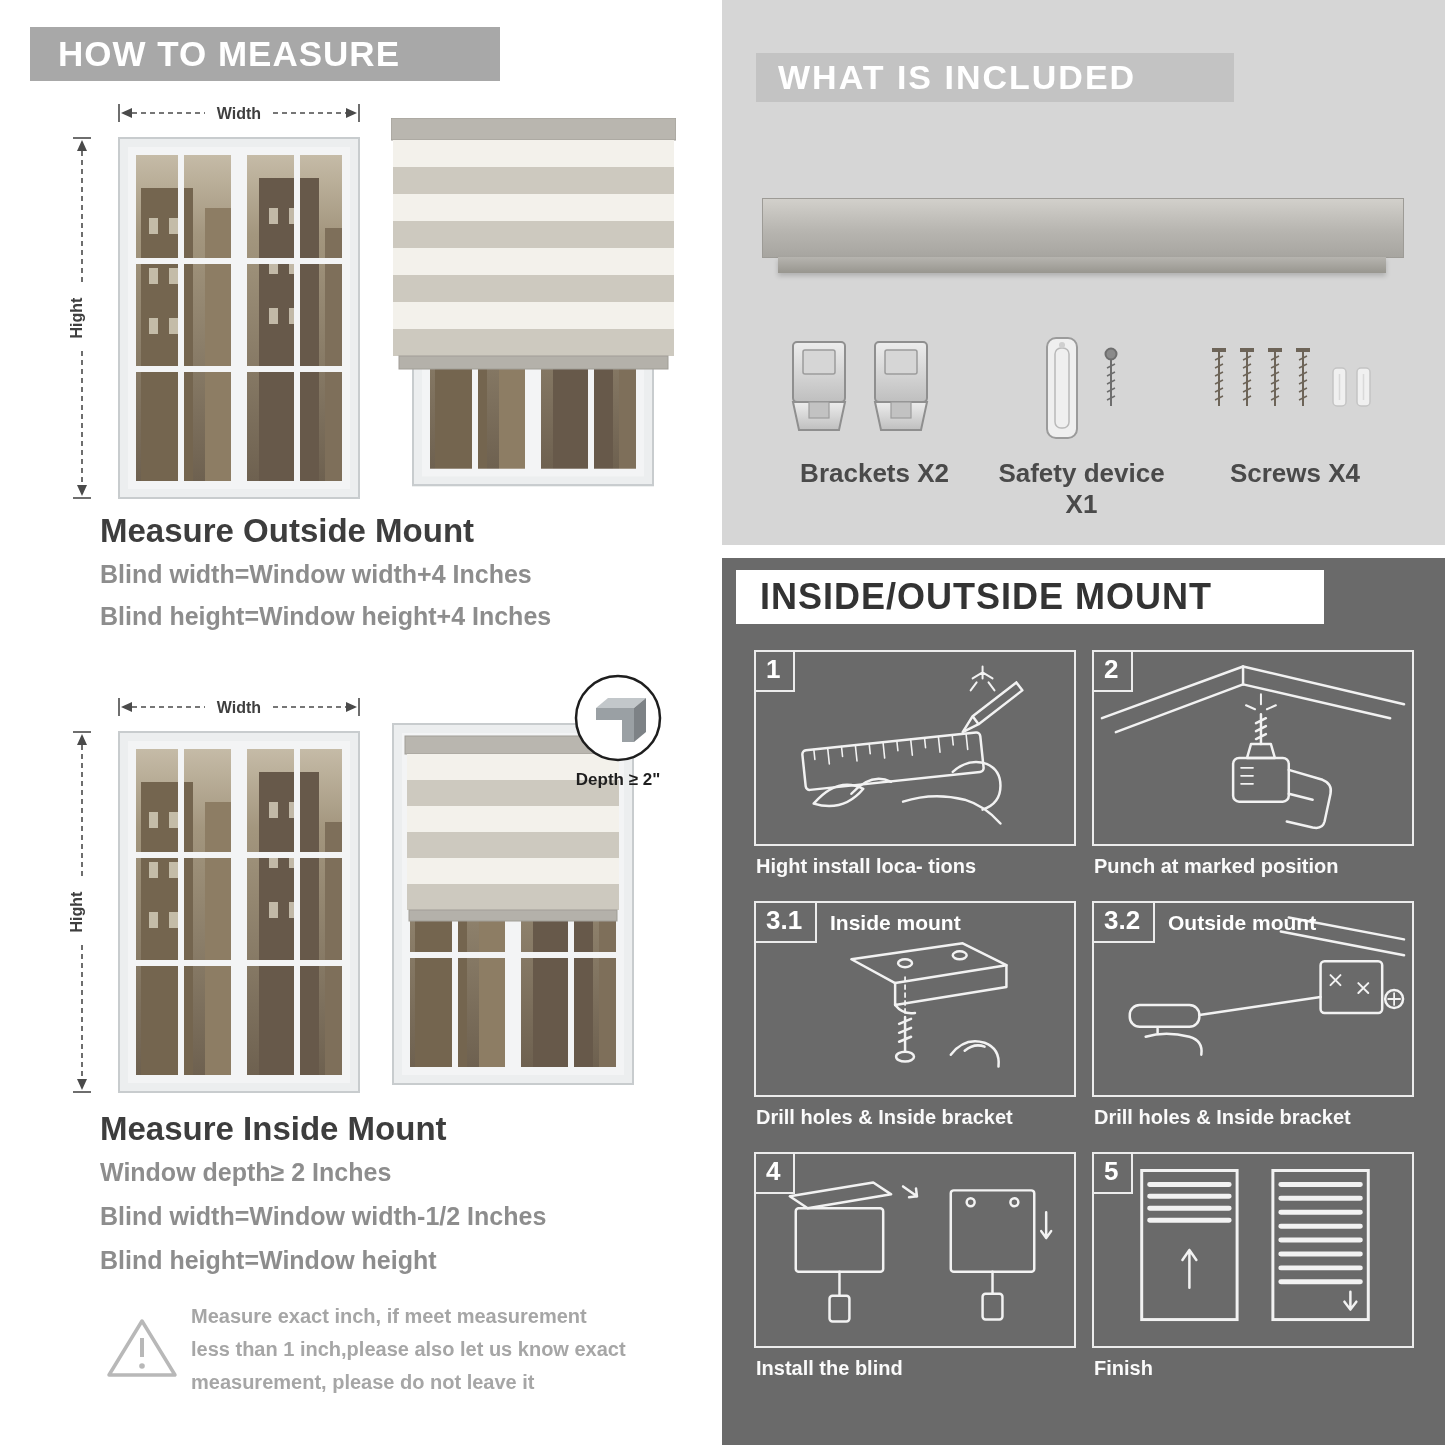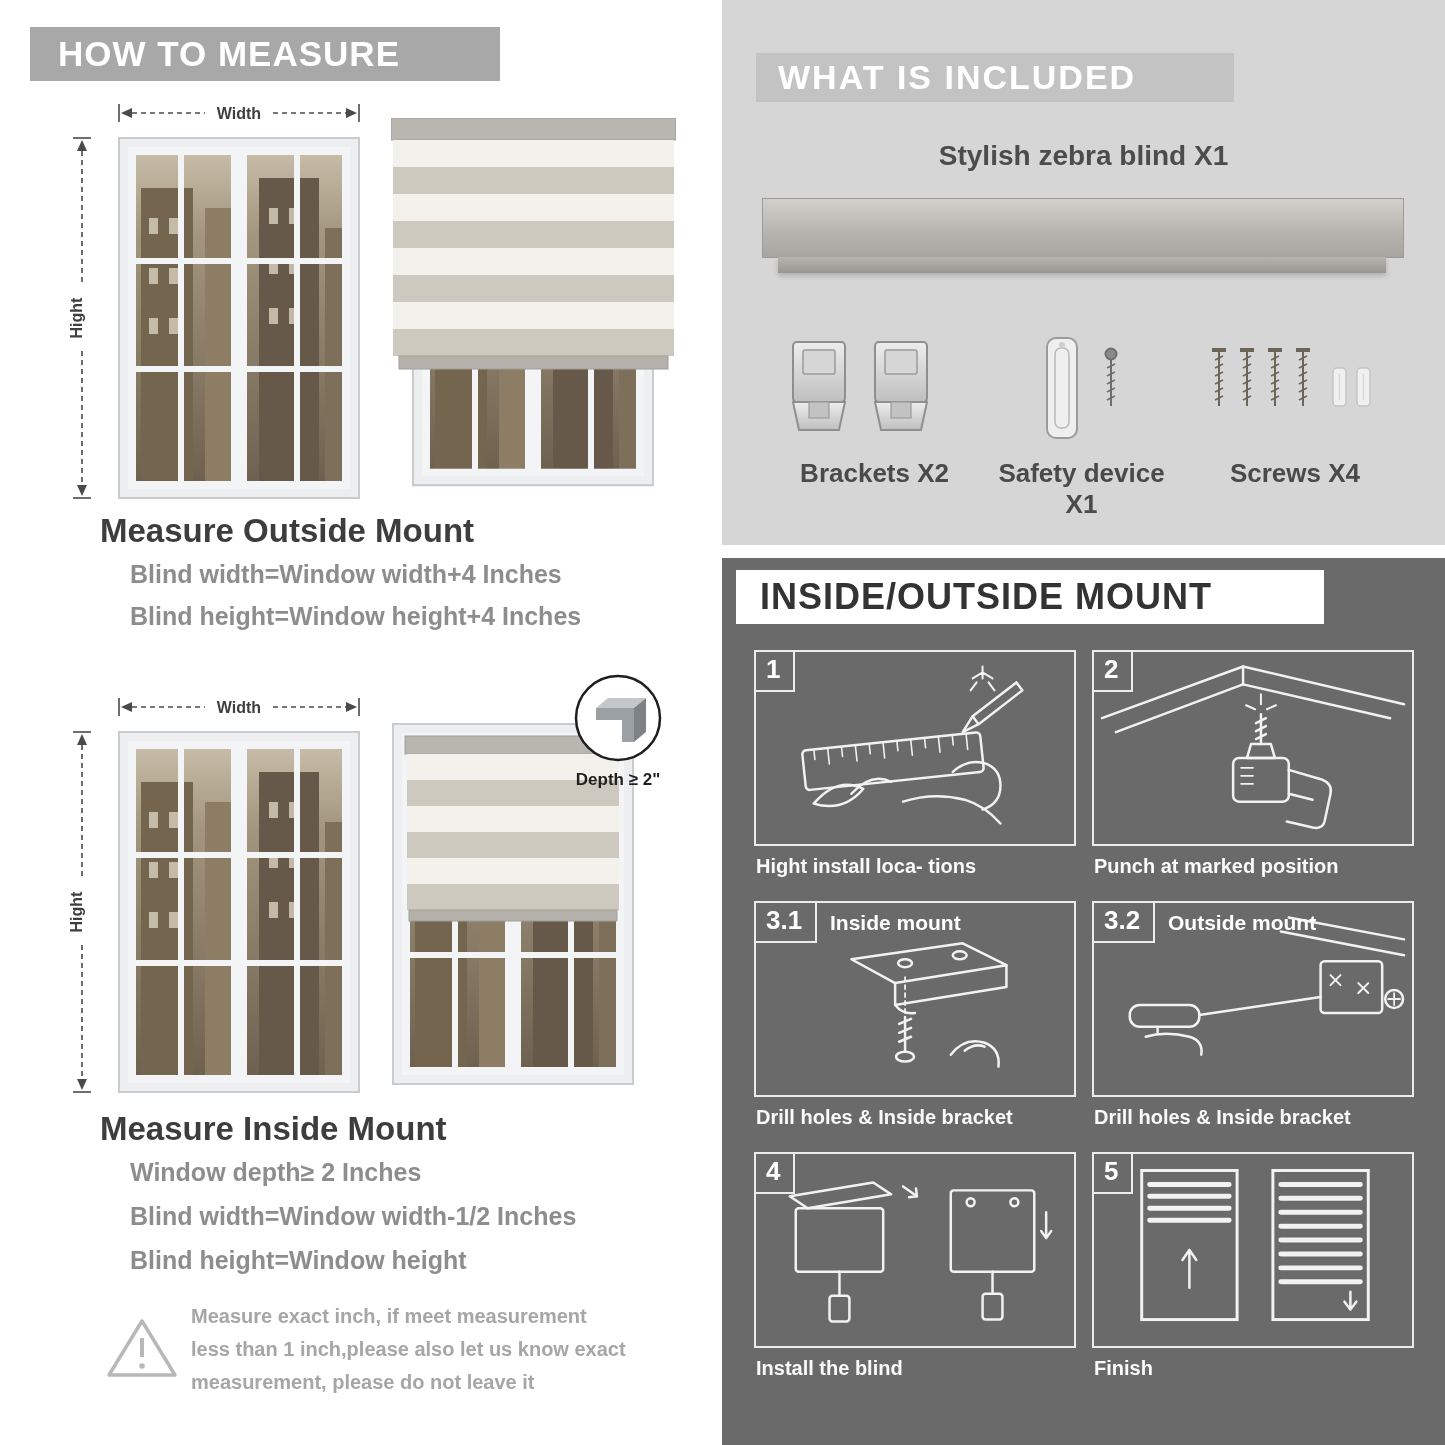--- a/index.html
+++ b/index.html
@@ -7,21 +7,21 @@
         font-family:"Liberation Sans","DejaVu Sans",sans-serif;}
   
   .hm-banner{position:absolute;left:30px;top:27px;width:470px;height:54px;background:#a8a8a8;
              color:#fff;font-size:35px;font-weight:700;letter-spacing:1px;line-height:54px;padding-left:28px;box-sizing:border-box;}
   .fig-row{position:absolute;display:flex;gap:26px;}
   .fig-row1{left:55px;top:96px;}
   .fig-row2{left:55px;top:690px;}
   .blind-wrap1{margin-top:22px;}
   .blind-wrap2{margin-top:32px;}
   .sec-title{position:absolute;left:100px;color:#3d3d3d;font-size:33px;font-weight:700;}
-  .sec-line{position:absolute;left:100px;color:#8d8d8d;font-size:25px;font-weight:700;margin-left:30px;}
+  .sec-line{position:absolute;left:100px;color:#8d8d8d;font-size:25px;font-weight:700;}
   .depth-callout{position:absolute;left:558px;top:672px;width:120px;text-align:center;}
   .depth-label{margin-top:2px;font-size:17px;font-weight:700;color:#1f1f1f;}
   .note{position:absolute;left:105px;top:1296px;display:flex;gap:12px;align-items:center;width:540px;}
   .note-text{color:#a6a6a6;font-size:20px;font-weight:600;line-height:1.65;width:440px;padding-top:4px;}
   
   .included{position:absolute;left:722px;top:0;width:723px;height:545px;background:#d6d6d6;}
   .inc-banner{position:absolute;left:34px;top:24px;width:478px;height:49px;background:#c3c3c3;
               color:#fff;font-size:34px;font-weight:700;letter-spacing:2px;line-height:49px;padding-left:22px;box-sizing:border-box;margin-top:29px;}
   .inc-product{position:absolute;left:0;top:140px;width:100%;text-align:center;color:#4c4c4c;font-size:28px;font-weight:700;}
   .headrail-top{position:absolute;left:40px;top:198px;width:640px;height:58px;
@@ -194,21 +194,20 @@
       <line x1="37" y1="23" x2="37" y2="42" stroke="#b8b8b8" stroke-width="4"></line>
       <circle cx="37" cy="51" r="2.8" fill="#b8b8b8"></circle>
     </svg>
     <div class="note-text">Measure exact inch, if meet measurement less than 1 inch,please also let us know exact measurement, please do not leave it</div>
   </div>
 
   <div class="included">
     <div class="inc-banner">
       <span>WHAT IS INCLUDED</span>
     </div>
-    <div class="inc-product">Stylish zebra blind X1</div>
     <div class="headrail-top"></div>
     <div class="headrail-bottom"></div>
 
     <div class="inc-col col-brackets">
       <div class="icon">
         <svg width="150" height="108" viewBox="0 0 150 108">
           <g>
             <rect x="6" y="6" width="52" height="60" rx="4" fill="url(#metal)" stroke="#8f8f8f" stroke-width="2"></rect>
             <rect x="16" y="14" width="32" height="24" rx="2" fill="#d6d6d6" stroke="#9c9c9c" stroke-width="1.5"></rect>
             <path d="M6 66 L12 94 L52 94 L58 66 Z" fill="url(#metal)" stroke="#8f8f8f" stroke-width="2"></path>

